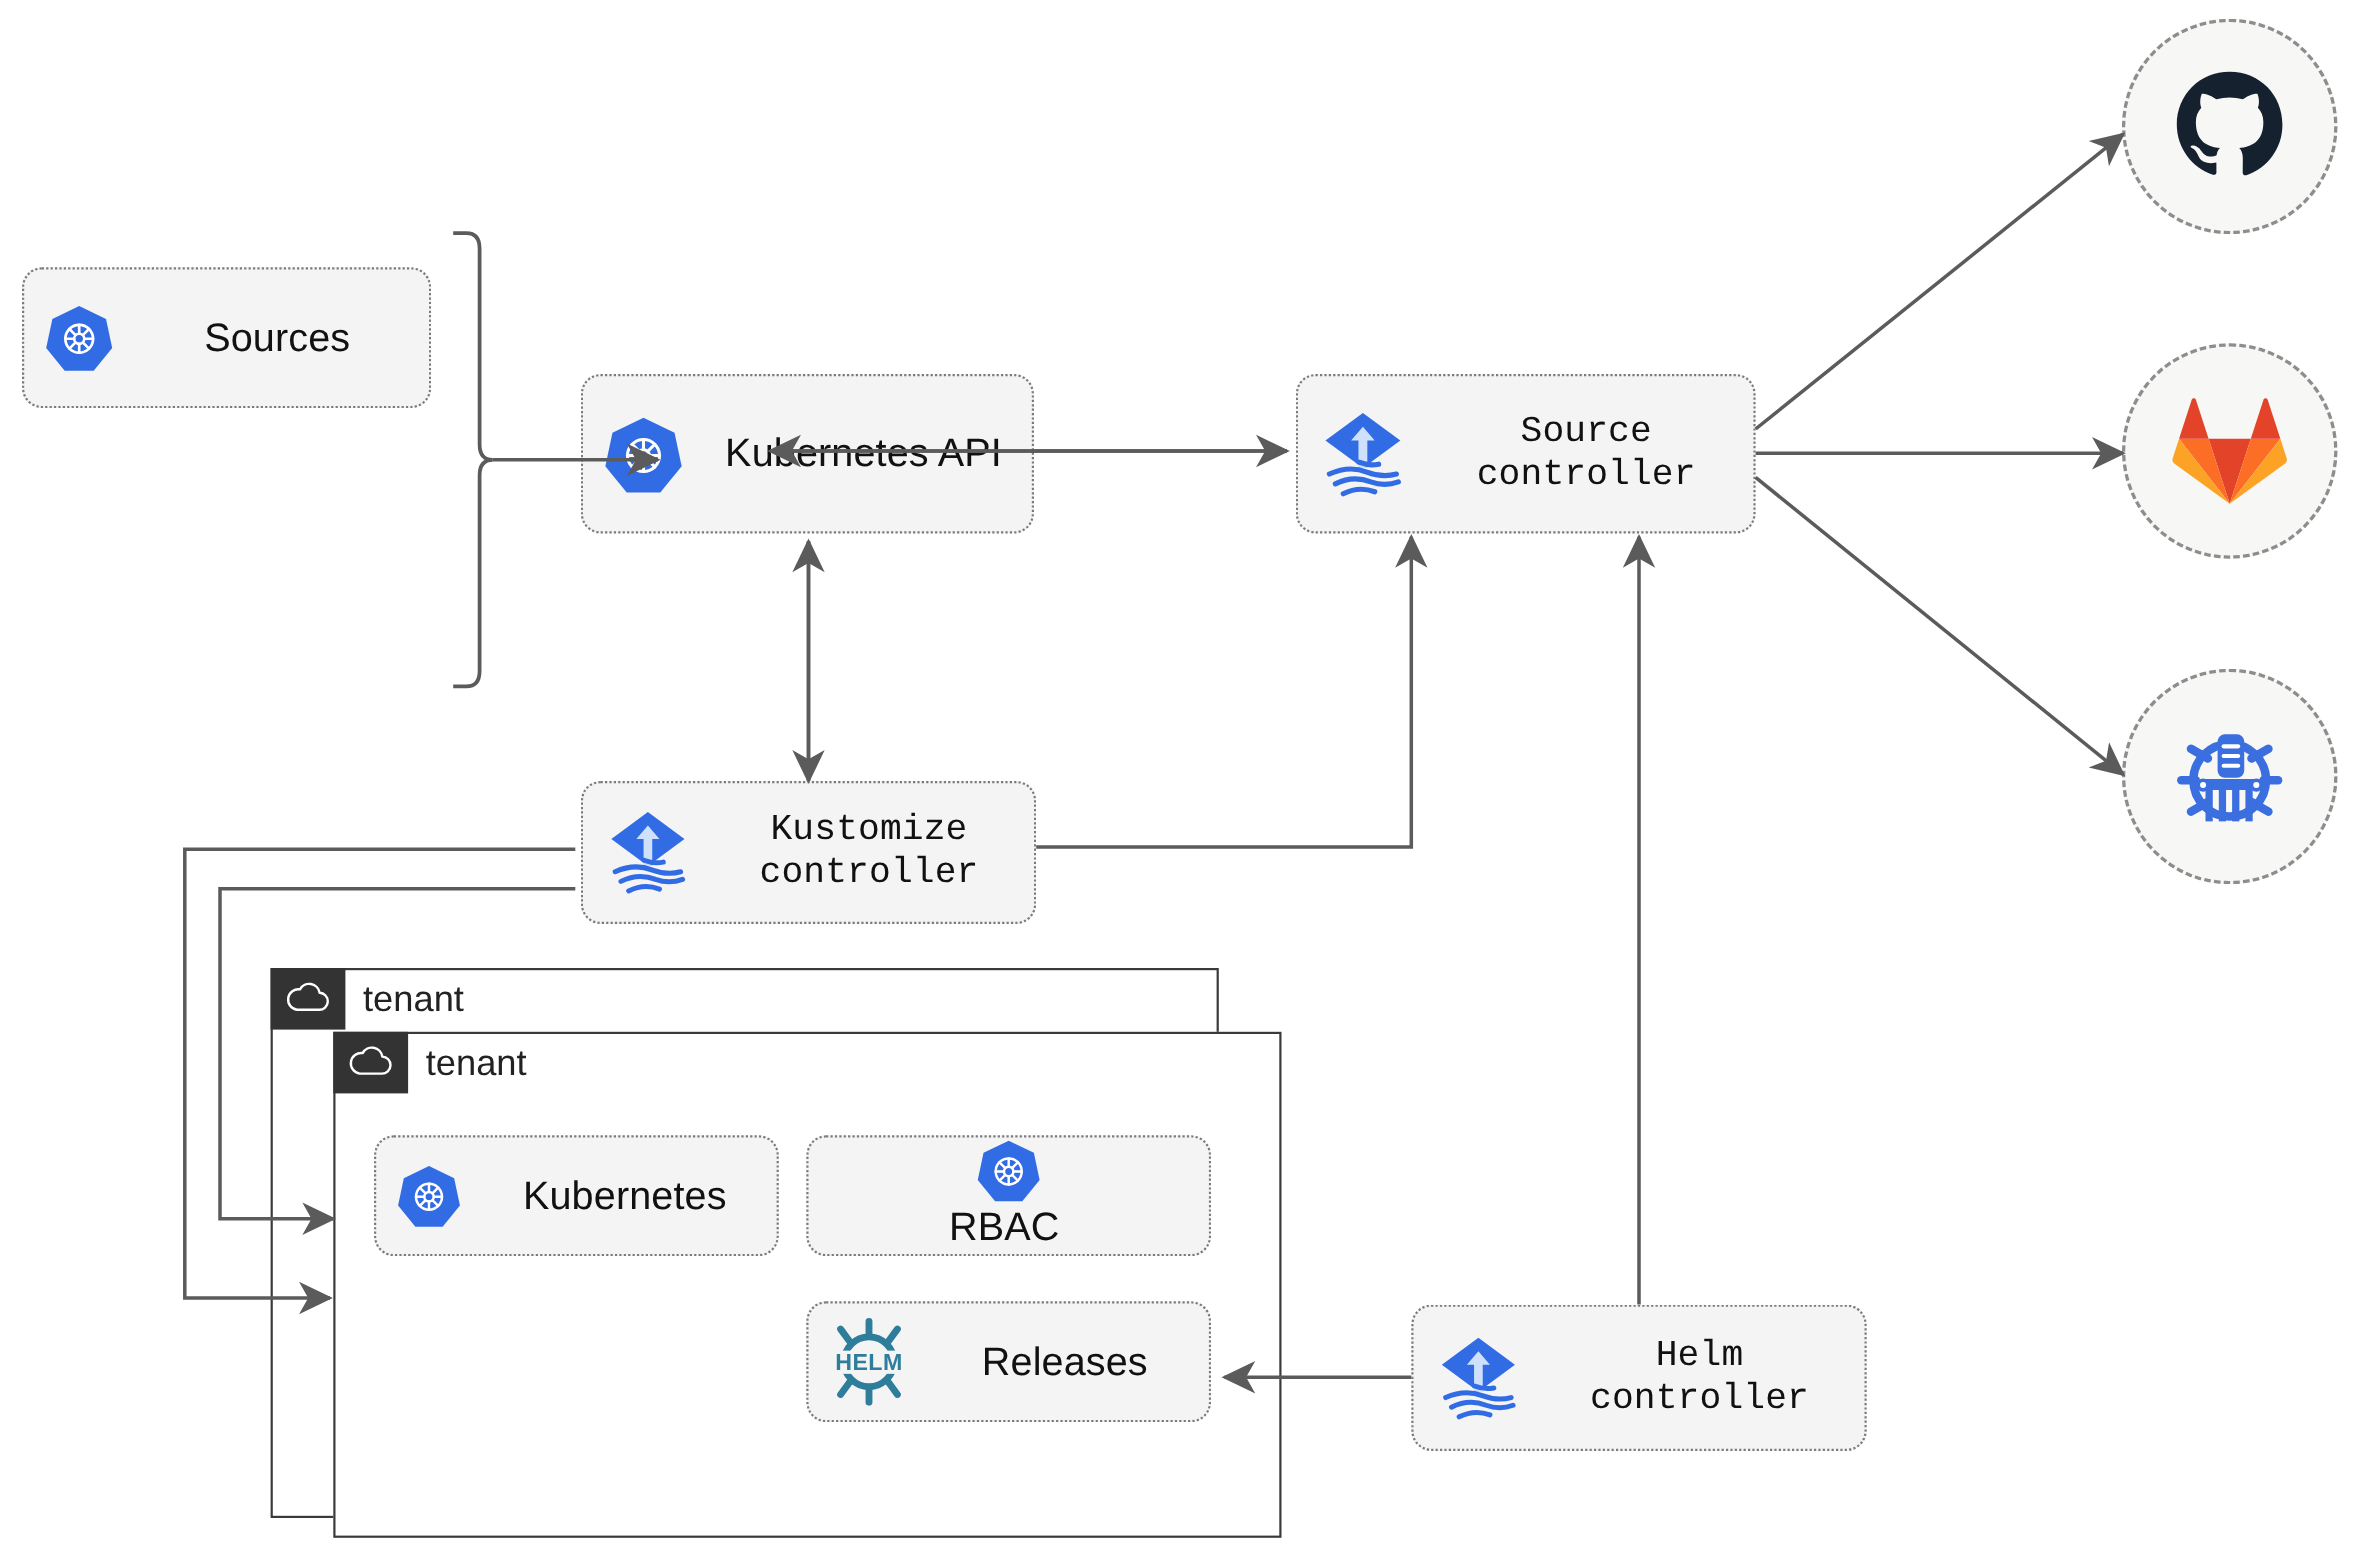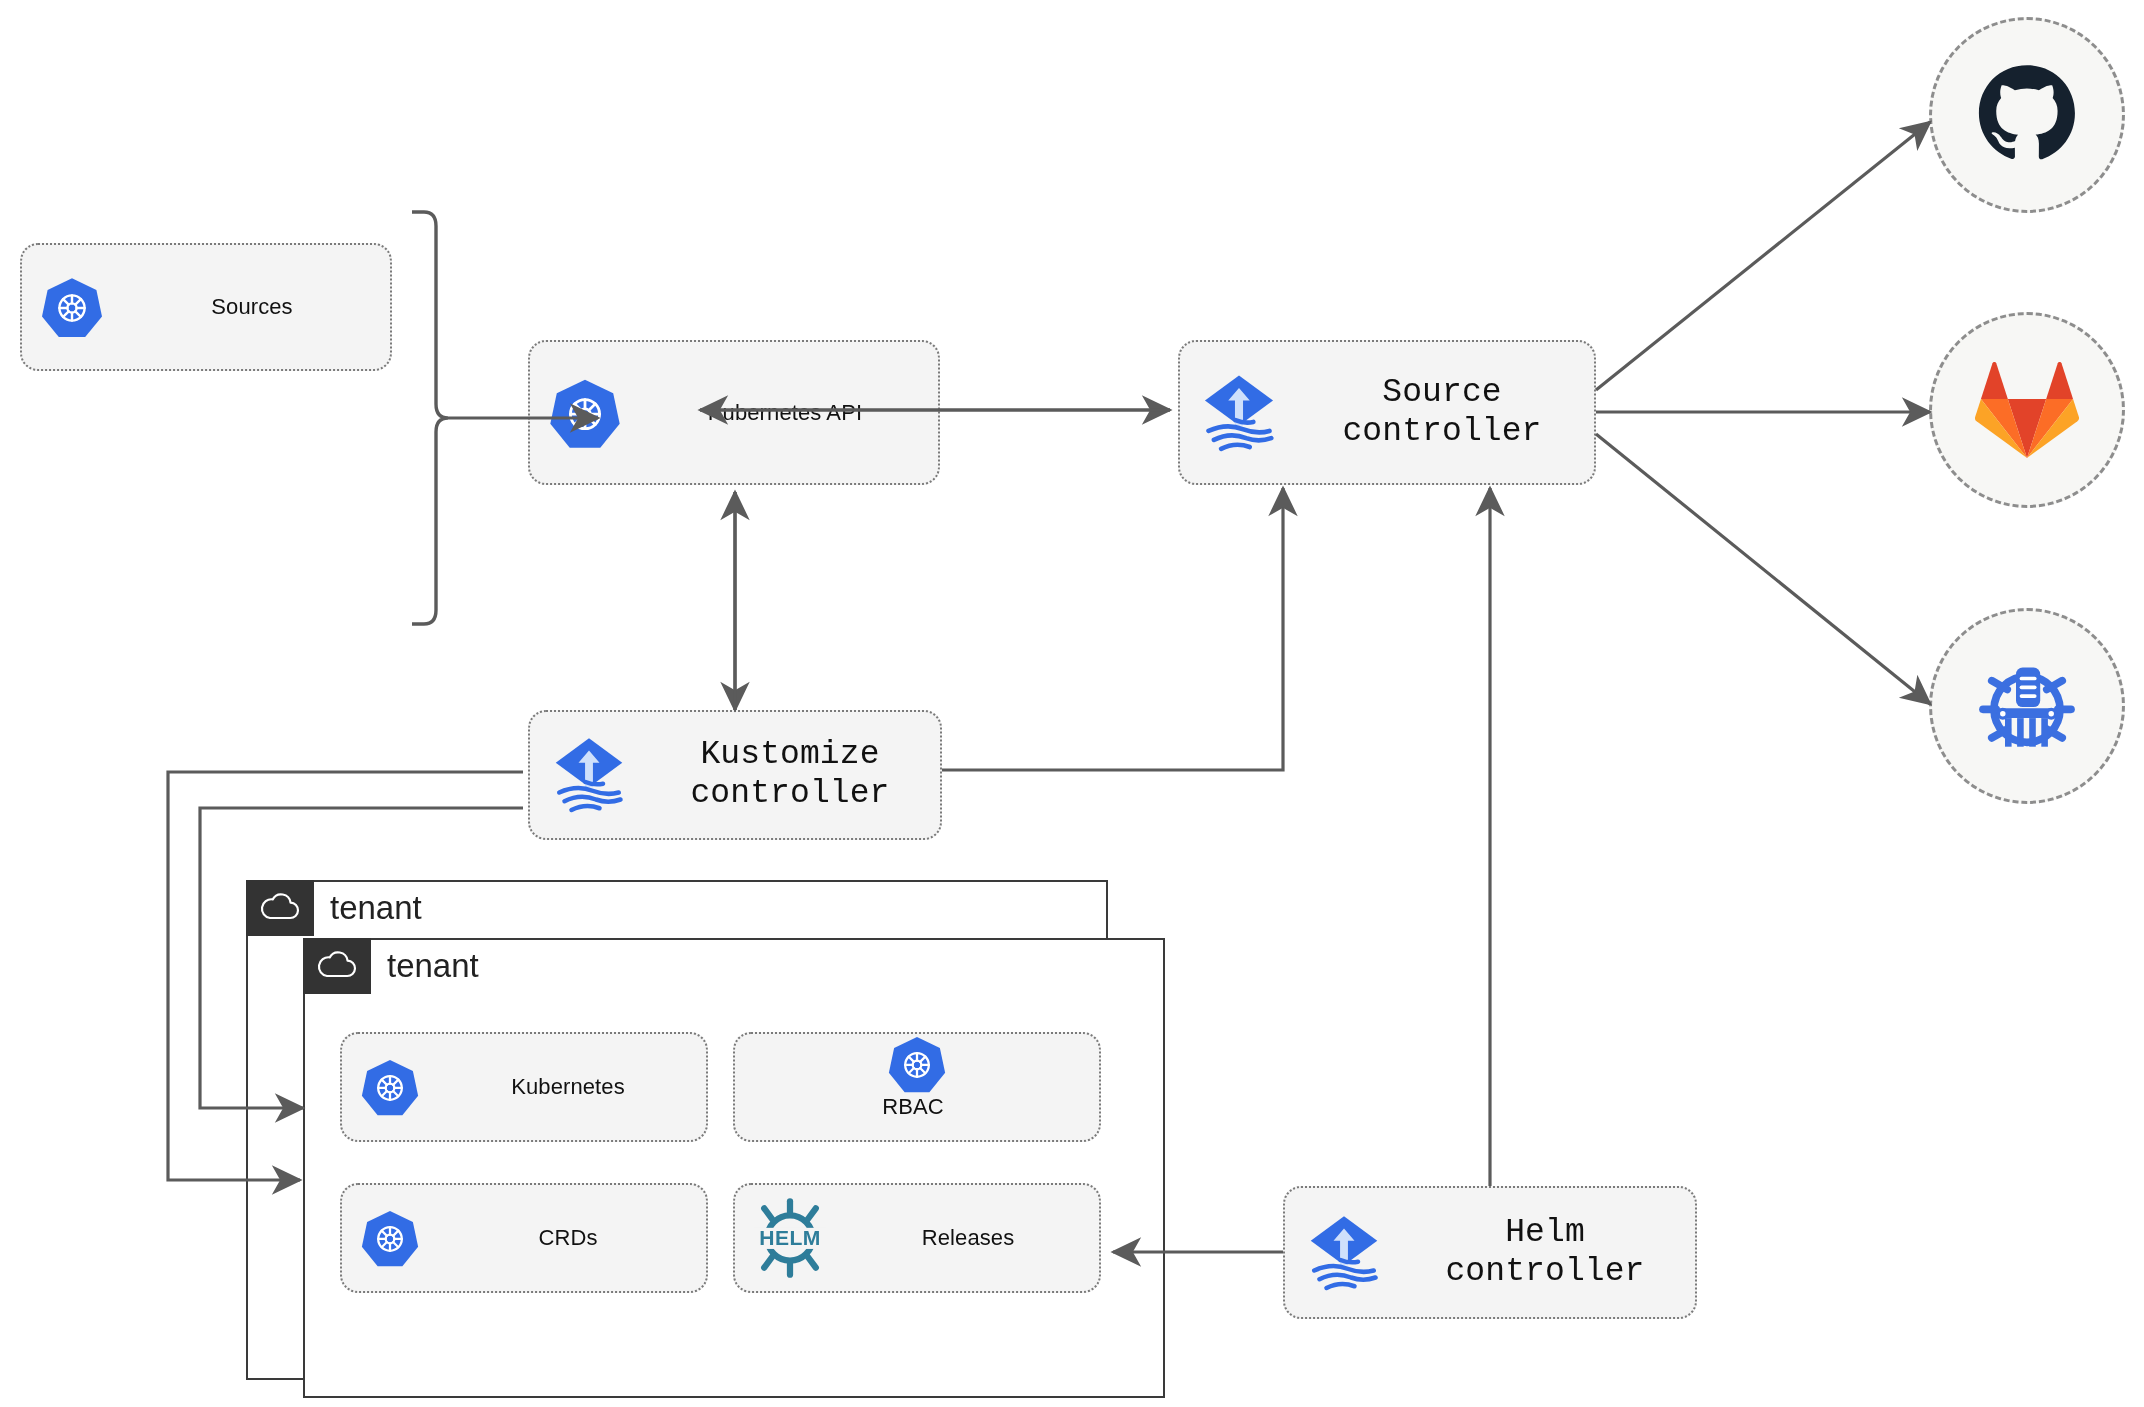--- a/index.html
+++ b/index.html
@@ -16,21 +16,21 @@
     background:#f4f4f4;
     border:2.5px dotted #7a7a7a;
     border-radius:18px;
     display:flex;align-items:center;
     box-sizing:border-box;
     z-index:5;
   }
   .node .ico{flex:0 0 auto;display:flex;align-items:center;justify-content:center;}
   .node .lbl{
     flex:1 1 auto;text-align:center;color:#111;
-    font-size:22px;line-height:1.18;letter-spacing:.1px;
+    font-size:36px;line-height:1.18;letter-spacing:.1px;
     padding-right:8px;
   }
   .node.twoline .lbl{font-size:33px;font-family:Liberation Mono, monospace;}
 
   
   .circlenode{
     position:absolute;border-radius:50%;
     background:#f7f7f5;border:3px dashed #8d8d8d;
     display:flex;align-items:center;justify-content:center;
     box-sizing:border-box;z-index:5;
@@ -302,40 +302,20 @@
           <path d="M23.1 24.1 L28.7 29.7"></path>
             <path d="M35.3 36.3 L40.9 41.9"></path>
           <path d="M40.9 24.1 L35.3 29.7"></path>
             <path d="M28.7 36.3 L23.1 41.9"></path>
         </g>
       </svg>
     </span>
     <span class="lbl">RBAC</span>
   </div>
 
-  <div class="node" style="left:340px;top:1183px;width:368px;height:110px;">
-    <span class="ico" style="width:96px;">
-      <svg class="k8s" width="60" height="60" viewBox="0 0 64 64">
-        <path d="M32 3.2 L56.4 15 L62 41.4 L45.2 62 L18.8 62 L2 41.4 L7.6 15 Z" fill="#326CE5"></path>
-        <g fill="none" stroke="#ffffff" stroke-width="2.4" stroke-linecap="round">
-          <circle cx="32" cy="33" r="12.6"></circle>
-            <circle cx="32" cy="33" r="4.6"></circle>
-          <path d="M32 20.4 L32 28.4"></path>
-            <path d="M32 37.6 L32 45.6"></path>
-          <path d="M19.4 33 L27.4 33"></path>
-            <path d="M36.6 33 L44.6 33"></path>
-          <path d="M23.1 24.1 L28.7 29.7"></path>
-            <path d="M35.3 36.3 L40.9 41.9"></path>
-          <path d="M40.9 24.1 L35.3 29.7"></path>
-            <path d="M28.7 36.3 L23.1 41.9"></path>
-        </g>
-      </svg>
-    </span>
-    <span class="lbl">CRDs</span>
-  </div>
 
   <div class="node" style="left:733px;top:1183px;width:368px;height:110px;">
     <span class="ico" style="width:110px;">
       <svg class="helmw" width="86" height="80" viewBox="0 0 110 102">
         <g stroke="#2E7D9A" stroke-width="8" fill="none" stroke-linecap="round">
           <circle cx="55" cy="51" r="29"></circle>
           <path d="M55 4 L55 20"></path>
             <path d="M55 98 L55 82"></path>
           <path d="M22 13 L33 28"></path>
             <path d="M88 89 L77 74"></path>

